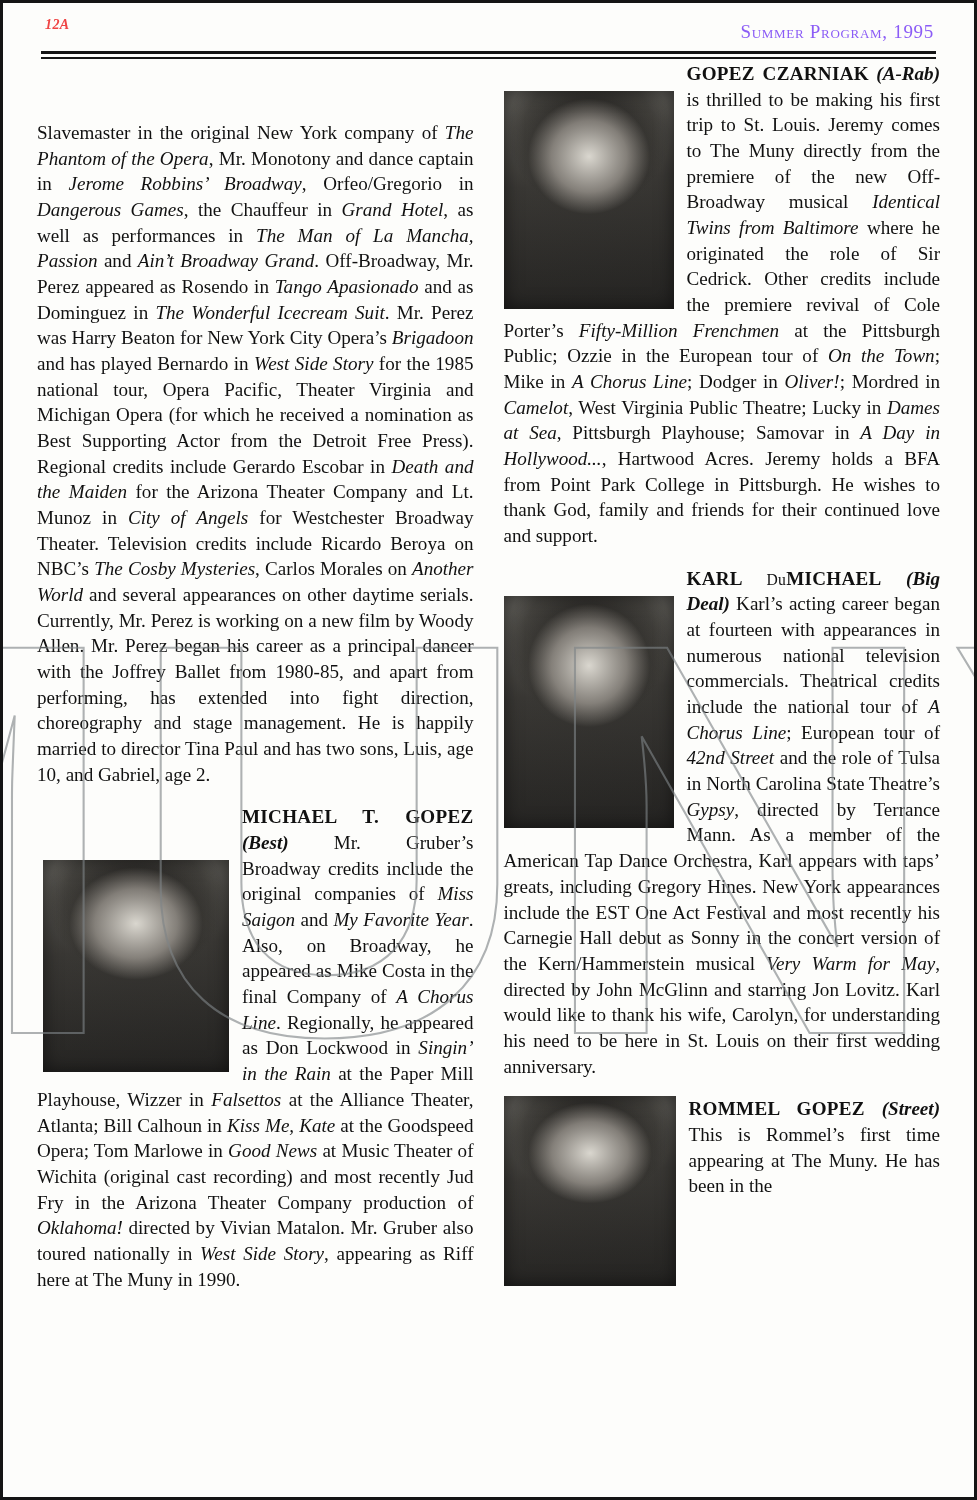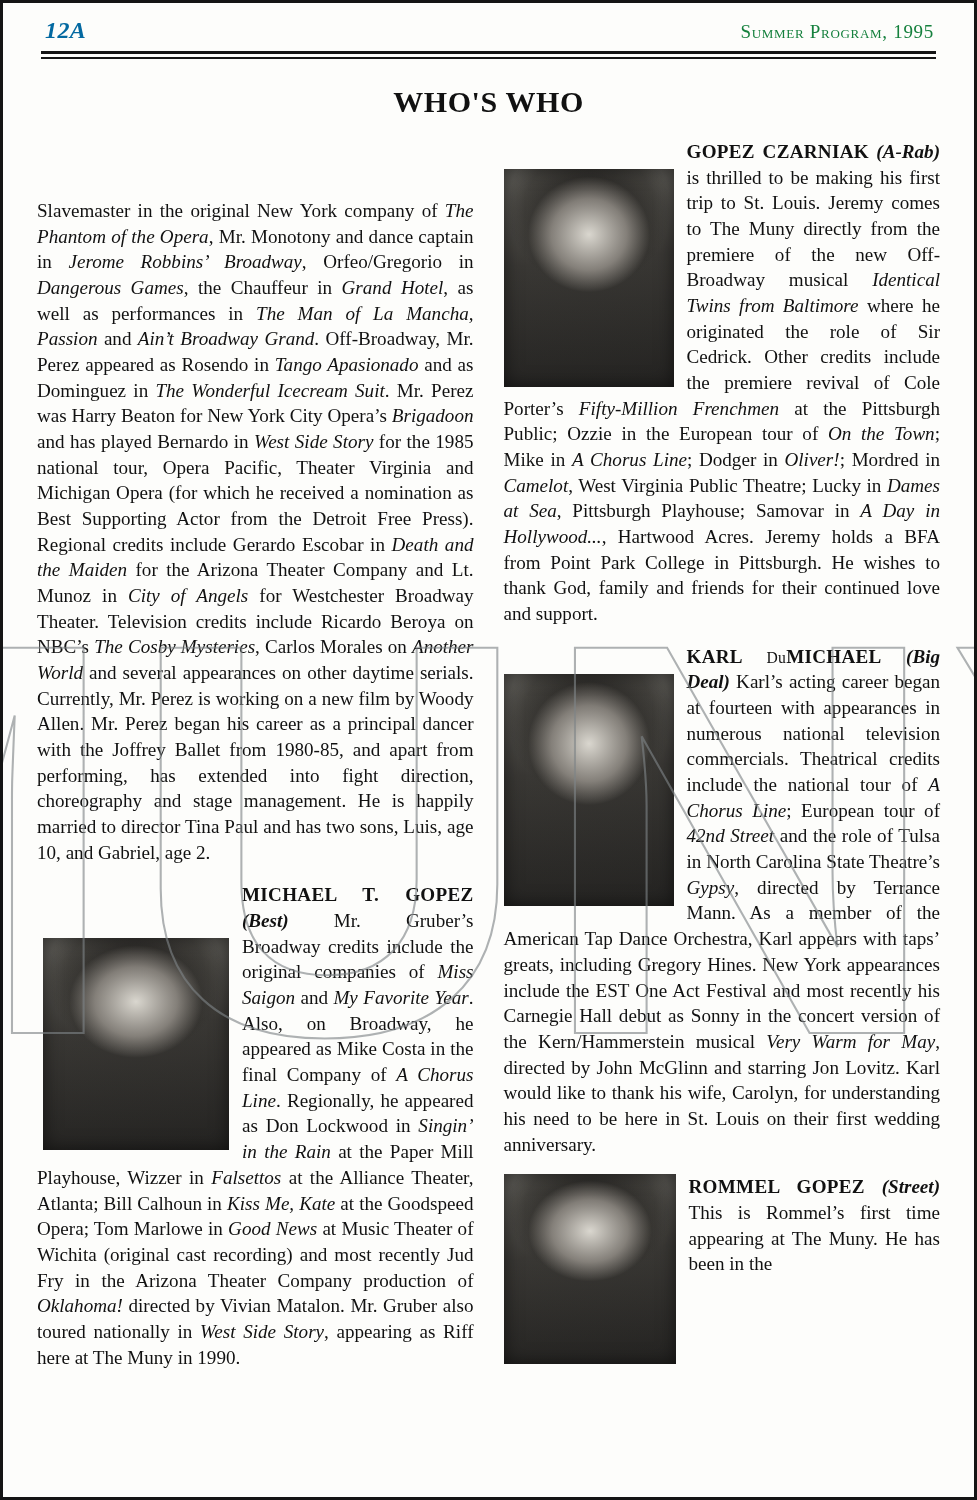--- a/index.html
+++ b/index.html
@@ -7,24 +7,24 @@
   .page{
     position:relative;width:977px;height:1500px;background:#fdfdfb;
     box-sizing:border-box;border:3px solid #141414;overflow:hidden;
   }
   .sheet{position:absolute;inset:0;padding:14px 34px 0 34px;box-sizing:border-box;}
 
   
   .runhead{position:relative;height:34px;}
   .folio{
     position:absolute;left:8px;top:0;font-style:italic;font-weight:bold;
-    font-size:24px;letter-spacing:.4px;color:#0369a1;
+    font-size:14px;letter-spacing:.4px;color:#ef4444;
   }
   .progline{
-    position:absolute;right:6px;top:4px;font-size:19px;color:#15803d;
+    position:absolute;right:6px;top:4px;font-size:19px;color:#8b5cf6;
     font-variant:small-caps;letter-spacing:.7px;font-family:"Liberation Serif",serif;
   }
   .rule-wrap{position:relative;height:10px;margin:0 4px;}
   .rule-a{position:absolute;left:0;right:0;top:0;height:3px;background:#151515;}
   .rule-b{position:absolute;left:0;right:0;top:6px;height:2px;background:#151515;}
 
   .doctitle{
     text-align:center;font-size:30px;font-weight:bold;letter-spacing:.6px;
     color:#111;margin:24px 0 20px 0;font-family:"Liberation Serif",serif;
   }
@@ -79,21 +79,20 @@
     <div class="runhead">
       <div class="folio">12A</div>
       <div class="progline">Summer Program, 1995</div>
     </div>
 
     <div class="rule-wrap">
       <div class="rule-a"></div>
       <div class="rule-b"></div>
     </div>
 
-    <div class="doctitle">WHO'S WHO</div>
 
     <div class="cols">
 
       <div class="col">
 
         <p class="bio">
           <span><span>Slavemaster in the original New York company of </span><i>The Phantom of the Opera</i><span>, Mr. Monotony and dance captain in </span><i>Jerome Robbins’ Broadway</i><span>, Orfeo/Gregorio in </span><i>Dangerous Games</i><span>, the Chauffeur in </span><i>Grand Hotel</i><span>, as well as performances in </span><i>The Man of La Mancha, Passion</i><span> and </span><i>Ain’t Broadway Grand</i><span>. Off-Broadway, Mr. Perez appeared as Rosendo in </span><i>Tango Apasionado</i><span> and as Dominguez in </span><i>The Wonderful Icecream Suit</i><span>. Mr. Perez was Harry Beaton for New York City Opera’s </span><i>Brigadoon</i><span> and has played Bernardo in </span><i>West Side Story</i><span> for the 1985 national tour, Opera Pacific, Theater Virginia and Michigan Opera (for which he received a nomination as Best Supporting Actor from the Detroit Free Press). Regional credits include Gerardo Escobar in </span><i>Death and the Maiden</i><span> for the Arizona Theater Company and Lt. Munoz in </span><i>City of Angels</i><span> for Westchester Broadway Theater. Television credits include Ricardo Beroya on NBC’s </span><i>The Cosby Mysteries</i><span>, Carlos Morales on </span><i>Another World</i><span> and several appearances on other daytime serials. Currently, Mr. Perez is working on a new film by Woody Allen. Mr. Perez began his career as a principal dancer with the Joffrey Ballet from 1980-85, and apart from performing, has extended into fight direction, choreography and stage management. He is happily married to director Tina Paul and has two sons, Luis, age 10, and Gabriel, age 2.</span></span>
         </p>
 
         <p class="bio tight"><span class="photo ph-left p-gruber" style="margin-top: 56px;"></span>

